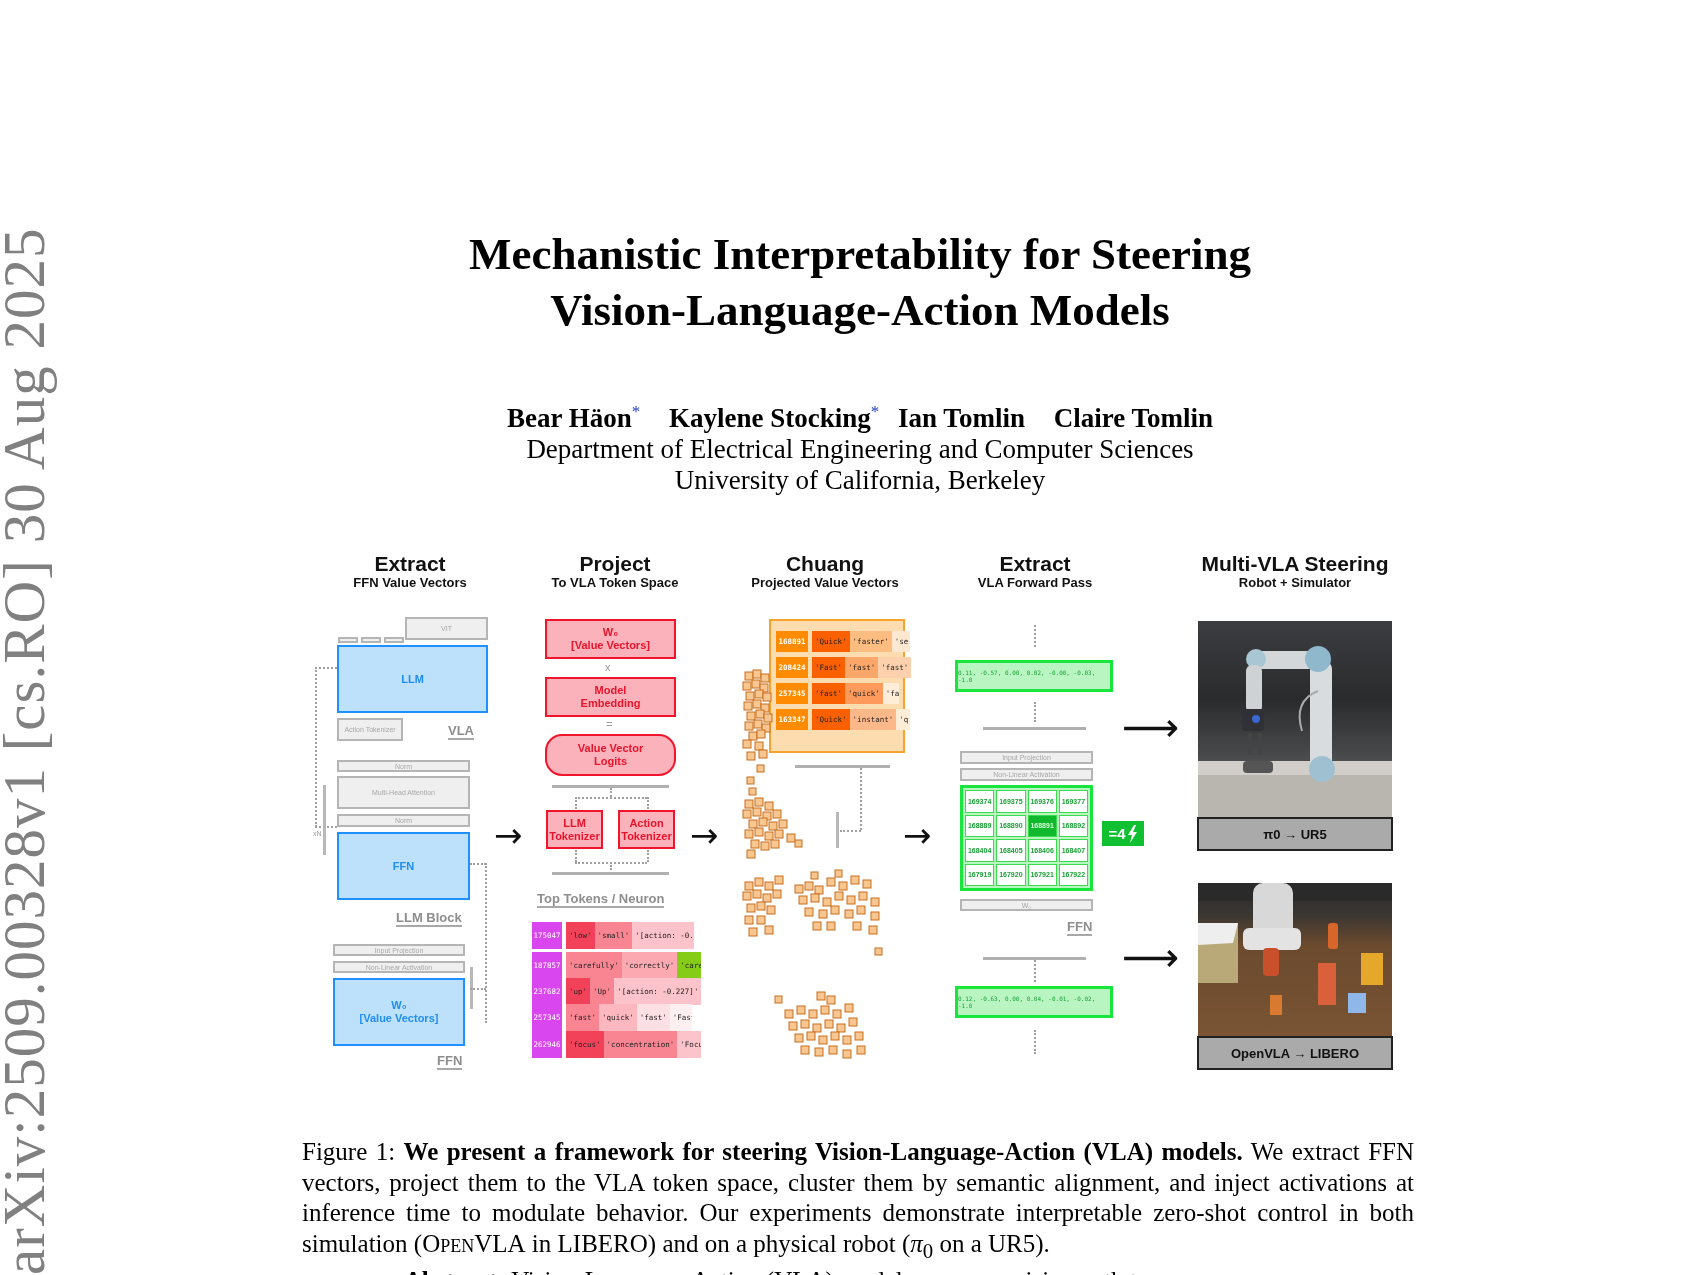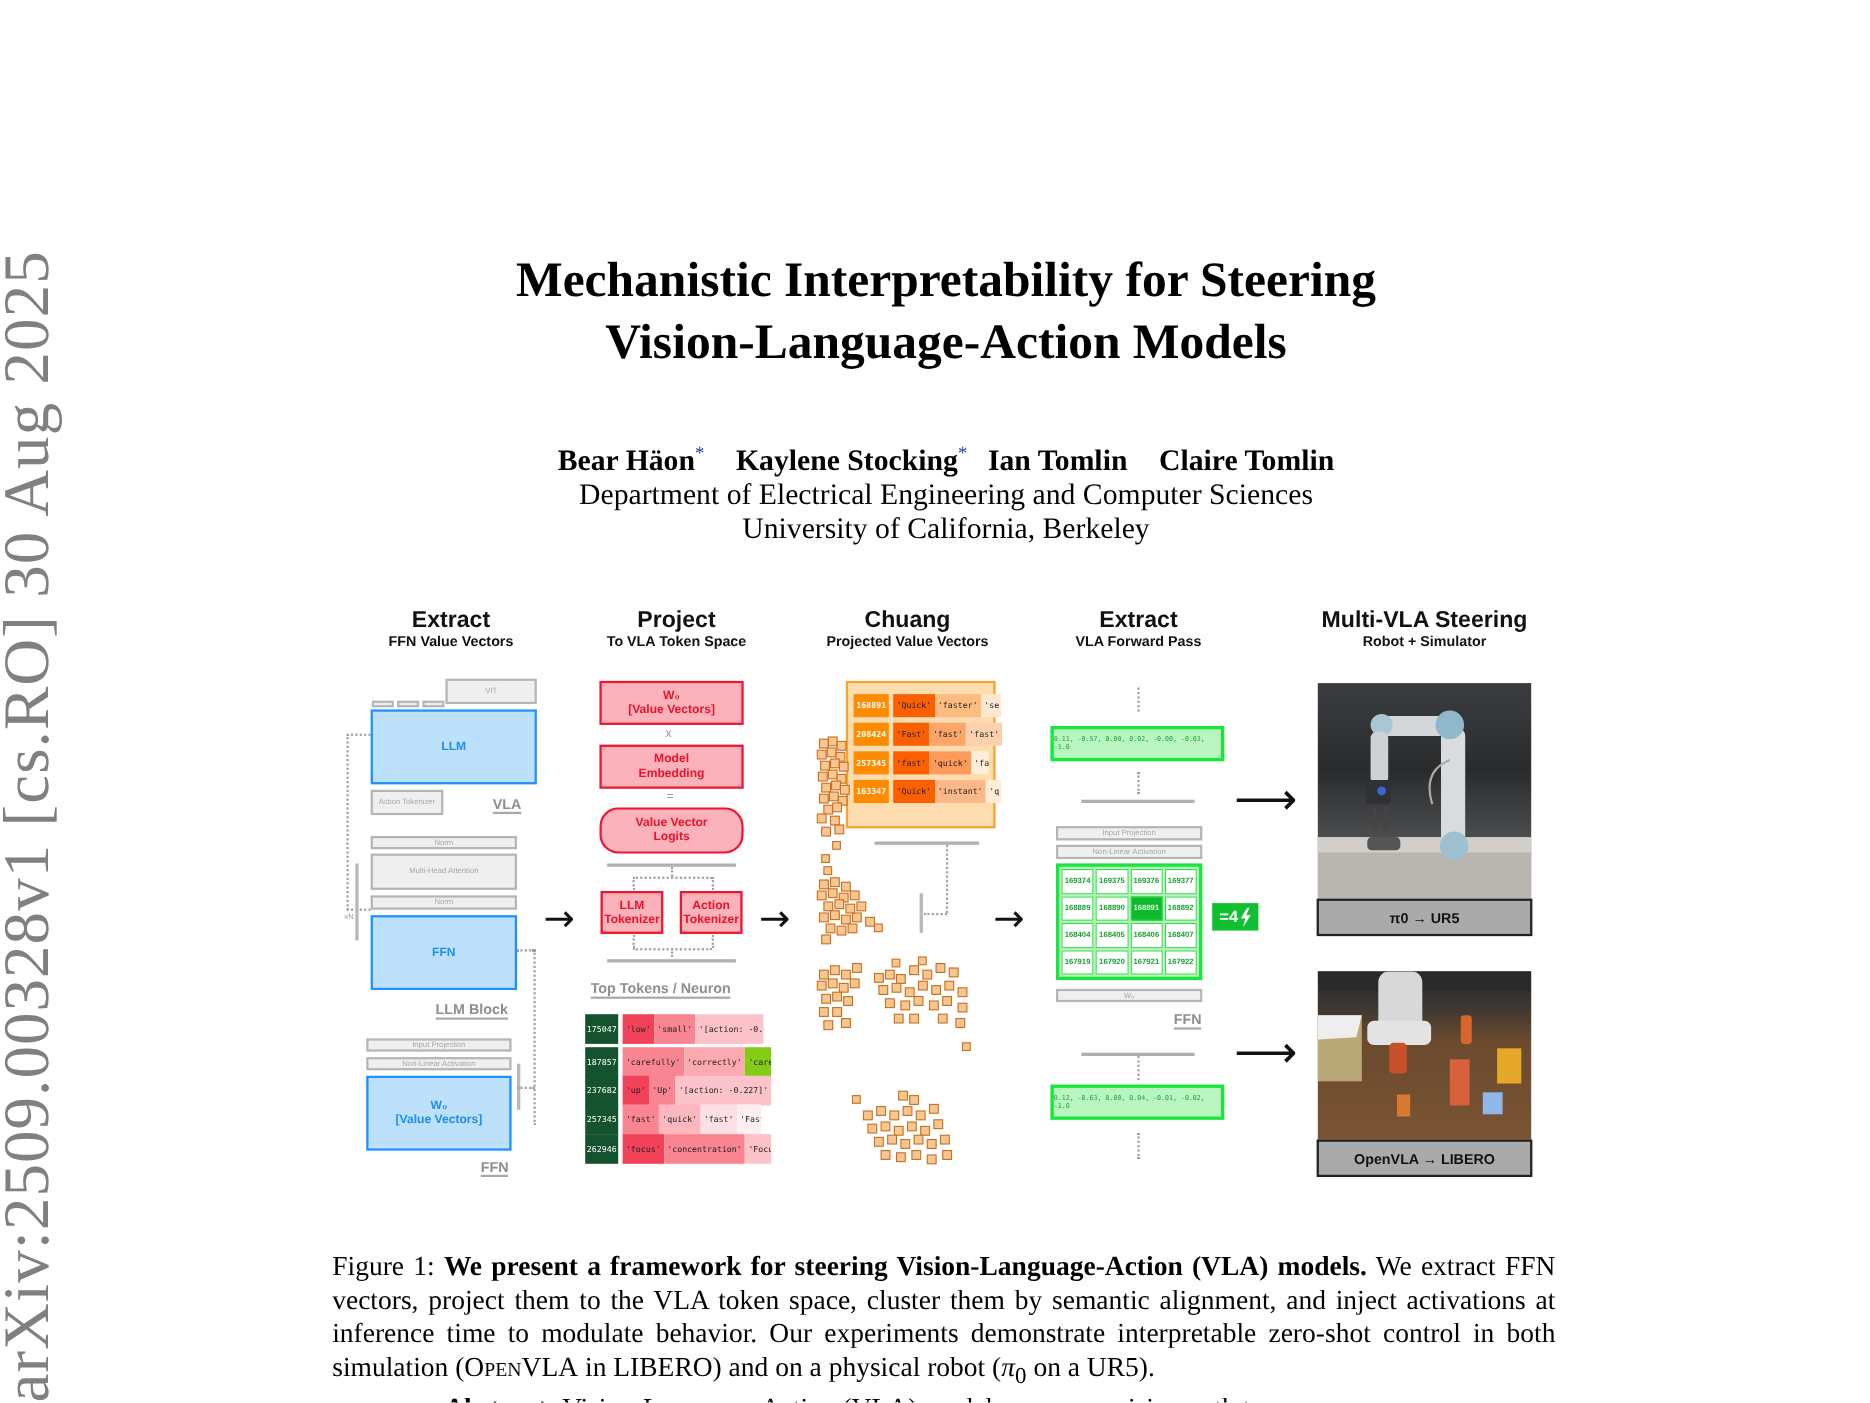--- a/index.html
+++ b/index.html
@@ -18,21 +18,21 @@
   .gbox { position:absolute; border:2px solid #b5b5b5; background:#efefef; color:#a8a8a8; font-family:"Liberation Sans", sans-serif; font-size:7px; text-align:center; box-sizing:border-box; display:flex; align-items:center; justify-content:center; }
   .bbox { position:absolute; border:2.5px solid #1e90ff; background:#bde0fb; color:#1e8ef0; font-family:"Liberation Sans", sans-serif; font-weight:bold; font-size:11px; text-align:center; box-sizing:border-box; display:flex; align-items:center; justify-content:center; line-height:13px; }
   .rbox { position:absolute; border:2.5px solid #f0142c; background:#fbb2bb; color:#e8142c; font-family:"Liberation Sans", sans-serif; font-weight:bold; font-size:11px; text-align:center; box-sizing:border-box; display:flex; align-items:center; justify-content:center; line-height:13px; }
   .ulabel { position:absolute; font-family:"Liberation Sans", sans-serif; font-weight:bold; color:#8e8e8e; font-size:13px; border-bottom:2px solid #a8a8a8; line-height:15px; }
   .dots-v { position:absolute; border-left:2px dotted #a0a0a0; width:0; }
   .dots-h { position:absolute; border-top:2px dotted #a0a0a0; height:0; }
   .solid-h { position:absolute; height:3px; background:#b0b0b0; }
   .solid-v { position:absolute; width:3px; background:#b8b8b8; }
   .arrow { position:absolute; font-family:"DejaVu Sans", sans-serif; font-size:34px; color:#111; line-height:34px; }
   .tok-row { position:absolute; display:flex; height:27px; font-family:"DejaVu Sans Mono", monospace; font-size:7.5px; }
-  .tok-id { width:30px; background:#14532d; color:#fff; display:flex; align-items:center; justify-content:center; margin-right:4px;text-align:center; }
+  .tok-id { width:30px; background:#d946ef; color:#fff; display:flex; align-items:center; justify-content:center; margin-right:4px;text-align:center; }
   .tok-cell { display:flex; align-items:center; padding:0 3px; color:#222; white-space:nowrap; overflow:hidden; }
   .otok-row { position:absolute; display:flex; height:21px; font-family:"DejaVu Sans Mono", monospace; font-size:7.5px; }
   .otok-id { width:32px; background:#ff8c00; color:#fff; display:flex; align-items:center; justify-content:center; margin-right:4px; font-weight:bold;}
   .otok-cell { display:flex; align-items:center; padding:0 3px; color:#222; white-space:nowrap; overflow:hidden; }
   .vecbox { position:absolute; border:3px solid #19e63c; background:#b8f5c0; color:#1ca43a; font-family:"DejaVu Sans Mono", monospace; font-size:6px; display:flex; align-items:center; justify-content:center; box-sizing:border-box; }
   .grid-wrap { position:absolute; border:3px solid #19e63c; background:#b8f5c0; box-sizing:border-box; padding:2px; display:grid; grid-template-columns:repeat(4,1fr); grid-gap:2px; }
   .grid-cell { background:#fff; border:1.5px solid #3bdc4c; color:#1aa036; font-family:"Liberation Sans", sans-serif; font-weight:bold; font-size:7px; display:flex; align-items:center; justify-content:center; }
   .grid-cell.hot { background:#10b82e; color:#d5ffd9; }
   .photo { position:absolute; overflow:hidden; }
   .photo-label { position:absolute; background:#aaaaaa; border:2px solid #222; box-sizing:border-box; display:flex; align-items:center; justify-content:center; font-family:"Liberation Sans", sans-serif; font-weight:bold; font-size:13px; color:#111; }

